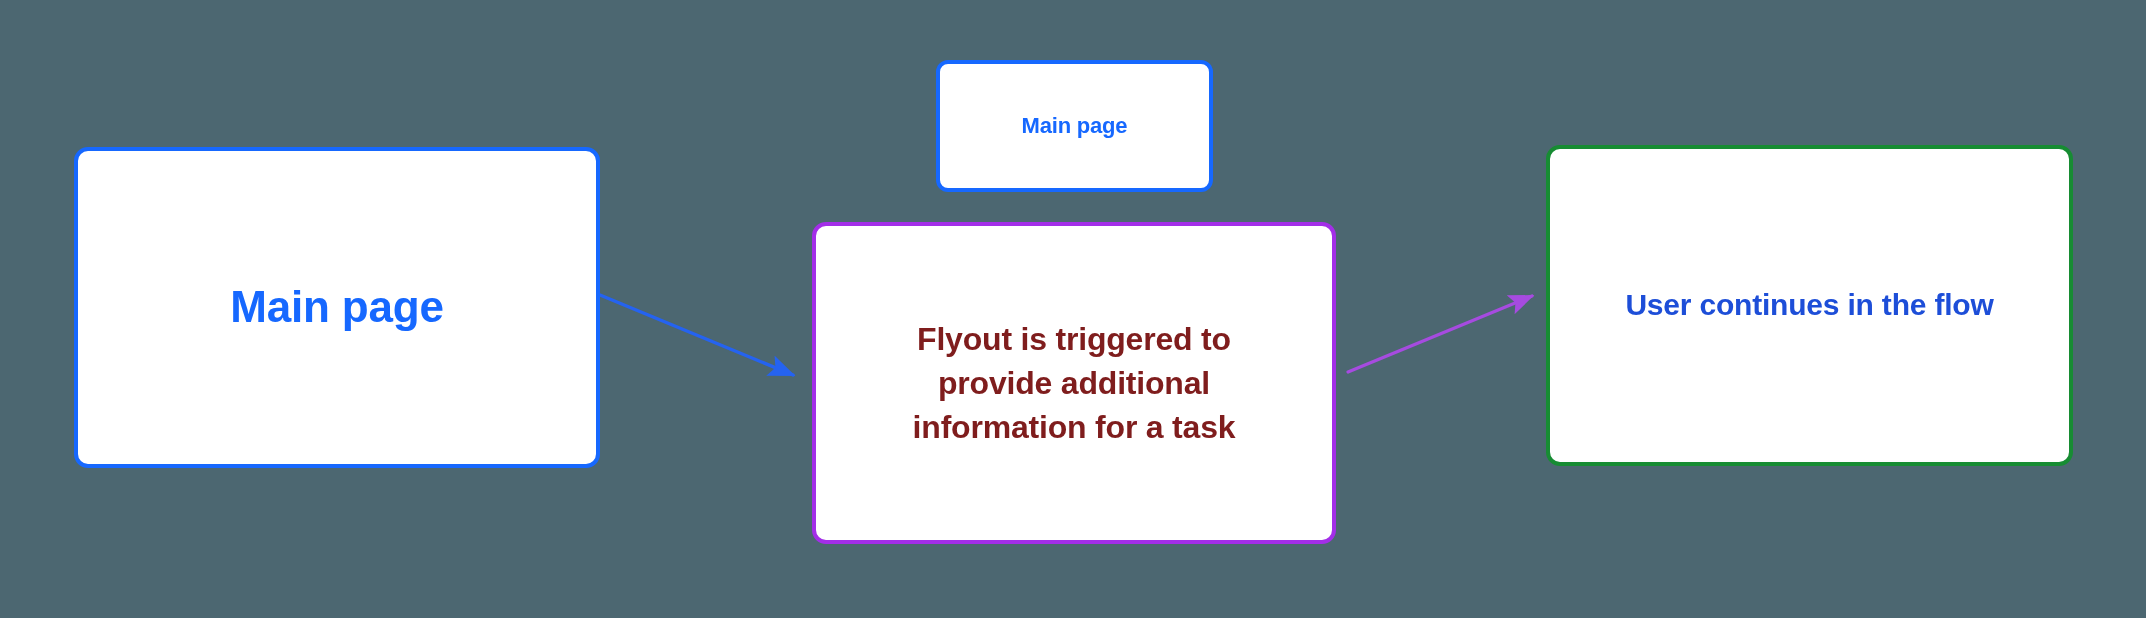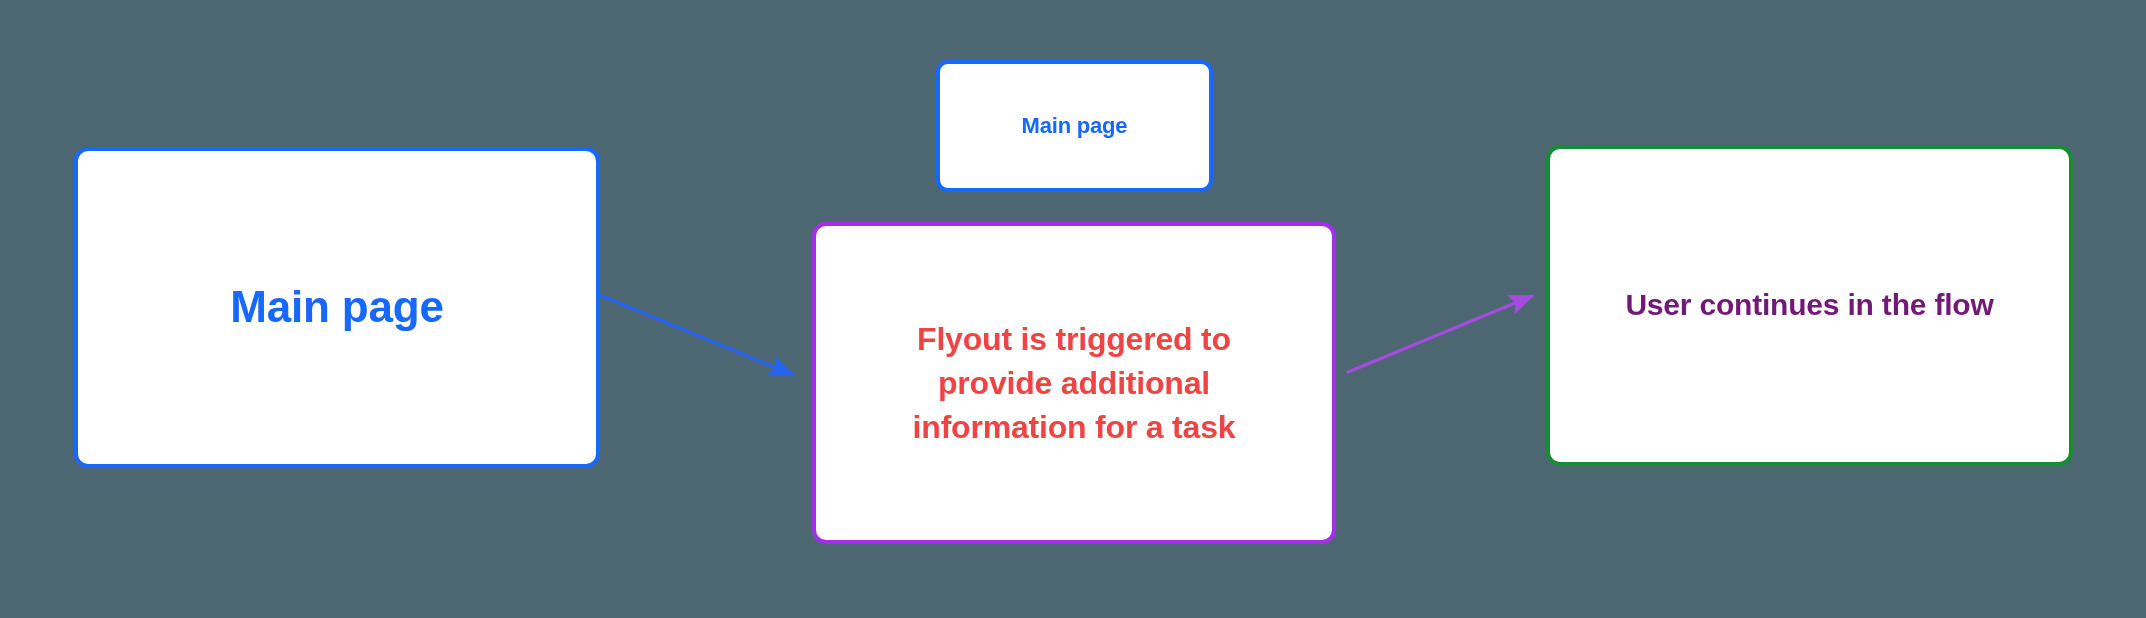--- a/index.html
+++ b/index.html
@@ -123,22 +123,22 @@
 
   <div class="node" id="node-main-page-left" style="left: 74px; top: 135px; width: 526px; height: 321px; border-color: rgb(22, 104, 255); background: rgb(255, 255, 255);">
     <span class="label" style="color: rgb(22, 104, 255);">Main page</span>
   </div>
 
   <div class="node" id="node-main-page-top" style="left: 936px; top: 48px; width: 277px; height: 132px; border-color: rgb(22, 104, 255); background: rgb(255, 255, 255);">
     <span class="label" style="color: rgb(22, 104, 255);">Main page</span>
   </div>
 
   <div class="node" id="node-flyout" style="left: 812px; top: 210px; width: 524px; height: 322px; border-color: rgb(163, 46, 232); background: rgb(255, 255, 255);">
-    <span class="label" style="color: #ef4444;">Flyout is triggered to
+    <span class="label" style="color: #7f1d1d;">Flyout is triggered to
 provide additional
 information for a task</span>
   </div>
 
   <div class="node" id="node-user-continues" style="left: 1546px; top: 133px; width: 527px; height: 321px; border-color: rgb(23, 140, 51); background: rgb(255, 255, 255);">
-    <span class="label" style="color: #701a75;">User continues in the flow</span>
+    <span class="label" style="color: #1d4ed8;">User continues in the flow</span>
   </div>
 
 </div>
 
 </body></html>

